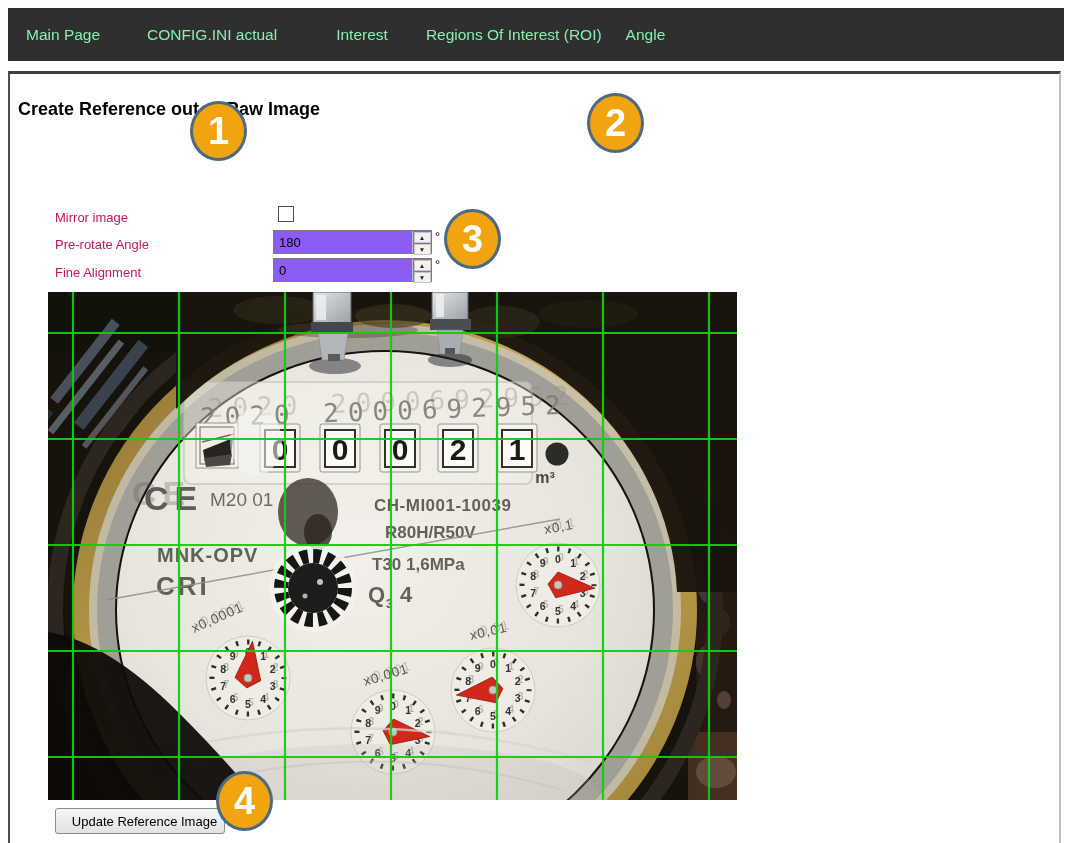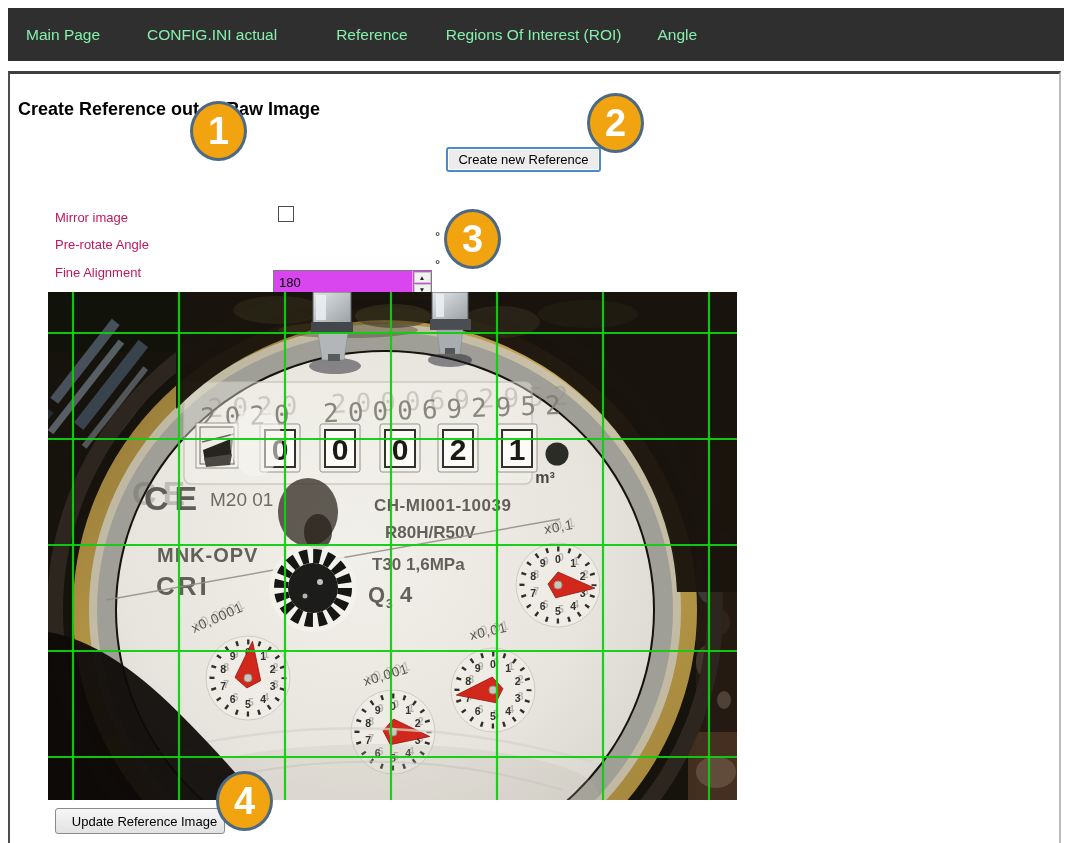--- a/index.html
+++ b/index.html
@@ -5,42 +5,42 @@
   html,body{margin:0;padding:0;background:#fff;}
   .screen{position:relative;width:1072px;height:843px;overflow:hidden;background:#fff;
           font-family:"Liberation Sans",sans-serif;}
   
   .navbar{position:absolute;left:8px;top:8px;width:1056px;height:53px;background:#2f2f2f;
           display:flex;align-items:center;padding-left:18px;box-sizing:border-box;}
   .nav-item{color:#86efac;font-size:15.5px;white-space:nowrap;cursor:default;}
   .nav-item:nth-child(1){margin-right:47px;}
   .nav-item:nth-child(2){margin-right:59px;}
   .nav-item:nth-child(3){margin-right:38px;}
-  .nav-item:nth-child(4){margin-right:36px;}
+  .nav-item:nth-child(4){margin-right:24px;}
   
   .panel{position:absolute;left:8px;top:71px;width:1053px;height:772px;background:#fff;
          border-top:3px solid #3f3f3f;border-left:2px solid #4d4d4d;border-right:2px solid #bcbcbc;
          box-sizing:border-box;}
   .page-title{position:absolute;left:18px;top:99px;font-size:18px;font-weight:bold;color:#000;margin:0;}
   .btn{position:absolute;font-family:"Liberation Sans",sans-serif;font-size:13px;color:#000;
        background:linear-gradient(#f6f6f6,#e2e2e2);border:1px solid #8c8c8c;border-radius:3px;
        text-align:center;box-sizing:border-box;cursor:pointer;}
   #btn-show{left:55px;top:146px;width:158px;height:27px;line-height:24px;}
   #btn-create{left:446px;top:147px;width:155px;height:25px;line-height:20px;
        border:2px solid #4b8bc8;box-shadow:inset 0 0 0 1px #fff;background:#ececec;}
   #btn-makeraw{left:55px;top:180px;width:218px;height:27px;line-height:24px;}
   #btn-update{left:55px;top:808px;width:170px;height:26px;line-height:23px;padding-left:15px;}
   .field-label{position:absolute;font-size:13px;color:#be185d;}
   #lbl-mirror{left:55px;top:210px;}
   #lbl-prerotate{left:55px;top:237px;}
   #lbl-fine{left:55px;top:265px;}
   .checkbox{position:absolute;left:278px;top:206px;width:16px;height:16px;background:#fff;
             border:1px solid #4e4e4e;box-sizing:border-box;cursor:pointer;}
-  .numwrap{position:absolute;width:159px;height:24px;border:1px solid #7b7b7b;background:#d946ef;
-           display:flex;box-sizing:border-box;margin-top:40px;}
+  .numwrap{position:absolute;width:159px;height:24px;border:1px solid #7b7b7b;background:#8b5cf6;
+           display:flex;box-sizing:border-box;}
   #inp-prerotate{left:273px;top:230px;}
   #inp-fine{left:273px;top:258px;}
   .numwrap .val{flex:1;font-size:13px;color:#000;padding:4px 0 0 5px;}
   .spin{width:18px;display:flex;flex-direction:column;border-left:1px solid #c0c0c0;}
   .spin .sbtn{flex:1;font-size:6.5px;line-height:9px;text-align:center;color:#222;
               background:#f1f1f1;border:1px solid #c6c6c6;margin:0.5px;cursor:pointer;}
   .degree{position:absolute;font-size:13px;color:#000;}
   #deg1{left:435px;top:229px;}
   #deg2{left:435px;top:257px;}
   
@@ -51,30 +51,29 @@
        justify-content:center;box-sizing:border-box;}
 </style>
 </head>
 <body>
 
 <div class="screen">
 
   <nav class="navbar">
     <span class="nav-item">Main Page</span>
     <span class="nav-item">CONFIG.INI actual</span>
-    <span class="nav-item">Reference</span>
+    <span class="nav-item">Interest</span>
     <span class="nav-item">Regions Of Interest (ROI)</span>
     <span class="nav-item">Angle</span>
   </nav>
 
   <div class="panel"></div>
 
   <h1 class="page-title">Create Reference out of Raw Image</h1>
 
-  <button class="btn" id="btn-create">Create new Reference</button>
 
   <span class="field-label" id="lbl-mirror">Mirror image</span>
   <span class="checkbox"></span>
 
   <span class="field-label" id="lbl-prerotate">Pre-rotate Angle</span>
   <div class="numwrap" id="inp-prerotate">
     <span class="val">180</span>
     <span class="spin">
       <span class="sbtn">▲</span>
       <span class="sbtn">▼</span>

